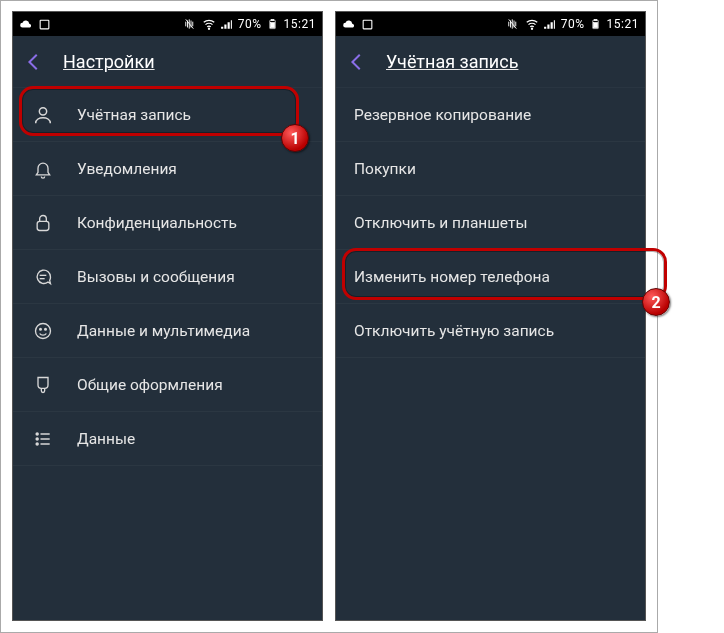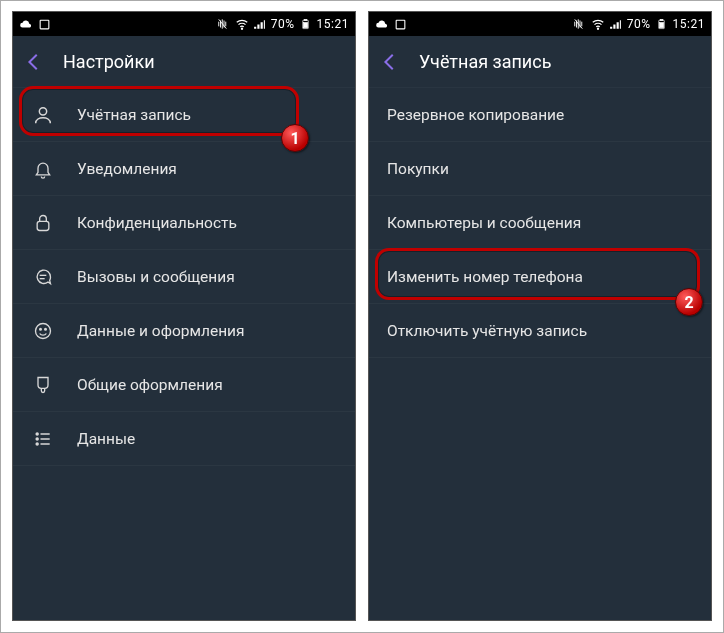--- a/index.html
+++ b/index.html
@@ -6,21 +6,21 @@
   body {
     margin: 0;
     padding: 0;
     background: #fff;
     font-family: -apple-system, Roboto, "Segoe UI", Arial, sans-serif;
     width: 724px;
     height: 633px;
     overflow: hidden;
   }
   .outer {
-    width: 724px;
+    width: 658px;
     height: 633px;
     border: 1px solid #aaa;
     padding: 10px 11px;
     display: flex;
     gap: 12px;
     background: #fff;
   }
   .phone {
     width: 344px;
     height: 610px;
@@ -45,20 +45,21 @@
   .status-right span { font-size: 12px; }
   .sb-icon { width: 14px; height: 14px; display: inline-flex; align-items: center; justify-content: center; }
 
   .app-header {
     height: 52px;
     display: flex;
     align-items: center;
     padding: 0 10px;
     gap: 18px;
     border-bottom: 1px solid rgba(255,255,255,0.03);
+    text-decoration: underline;
   }
   .back-arrow { width: 22px; height: 22px; color: #8a6ee8; display:flex; align-items:center; justify-content:center; }
   .header-title { font-size: 18px; color: #fff; font-weight: 400; }
 
   .list { flex: 1; position: relative; }
   .row {
     display: flex;
     align-items: center;
     height: 54px;
     padding: 0 18px 0 18px;
@@ -198,21 +199,21 @@
       </div>
       <div class="row">
         <div class="icon-slot">
           <svg viewBox="0 0 24 24" width="20" height="20" fill="none" stroke="#d8d8d8" stroke-width="1.6">
               <circle cx="12" cy="12" r="9"></circle>
               <circle cx="9" cy="10" r="1" fill="#d8d8d8"></circle>
               <circle cx="15" cy="10" r="1" fill="#d8d8d8"></circle>
               <path d="M8 15c1 1.5 2.5 2 4 2s3-.5 4-2"></path>
             </svg>
         </div>
-        <div class="label">Данные и оформления</div>
+        <div class="label">Данные и мультимедиа</div>
       </div>
       <div class="row">
         <div class="icon-slot">
           <svg viewBox="0 0 24 24" width="20" height="20" fill="none" stroke="#d8d8d8" stroke-width="1.6">
               <path d="M6 3h12v9a4 4 0 01-4 4h-4a4 4 0 01-4-4z"></path>
               <path d="M10 16v3a2 2 0 002 2 2 2 0 002-2v-3"></path>
             </svg>
         </div>
         <div class="label">Общие оформления</div>
       </div>
@@ -292,21 +293,21 @@
       <div class="row no-icon">
 
         <div class="label">Резервное копирование</div>
       </div>
       <div class="row no-icon">
 
         <div class="label">Покупки</div>
       </div>
       <div class="row no-icon">
 
-        <div class="label">Компьютеры и сообщения</div>
+        <div class="label">Отключить и планшеты</div>
       </div>
       <div class="row no-icon">
 
         <div class="label">Изменить номер телефона</div>
       </div>
       <div class="row no-icon">
 
         <div class="label">Отключить учётную запись</div>
       </div>
 

